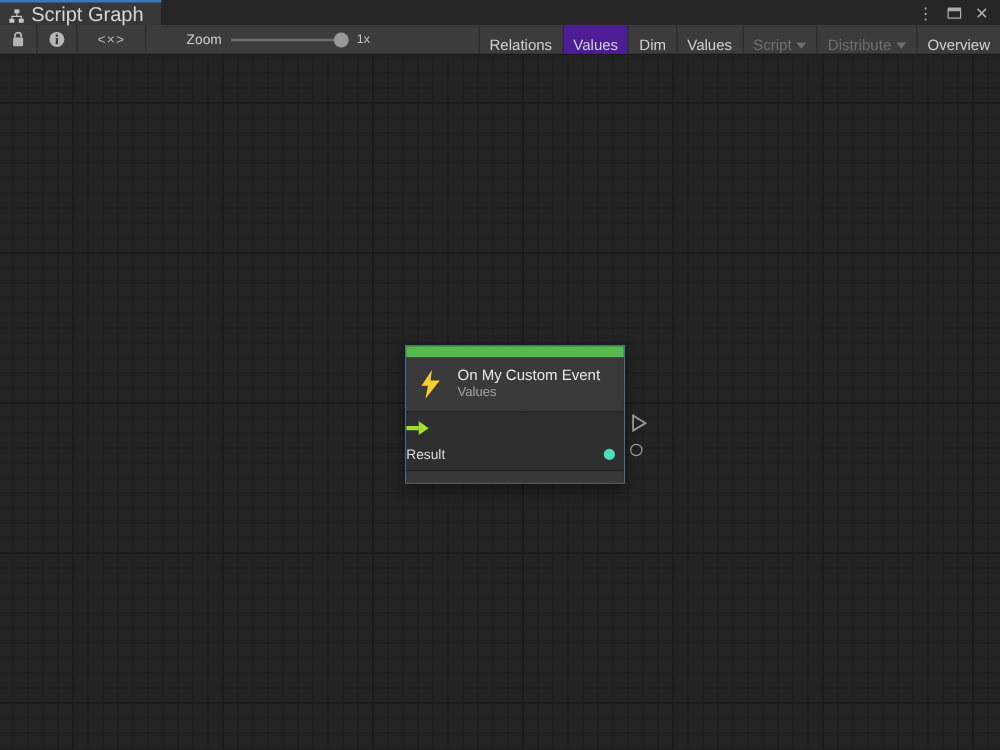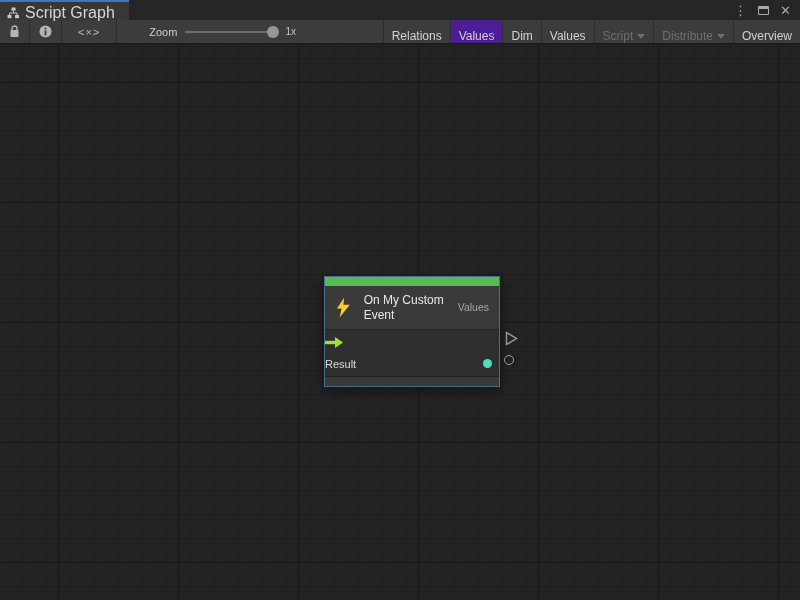--- a/index.html
+++ b/index.html
@@ -50,21 +50,21 @@
     background-size:120px 120px, 120px 120px, 12px 12px, 12px 12px;
     background-position:58px 38px, 58px 38px, 10px 2px, 10px 2px; }
 
   
   .node { position:absolute; left:324px; top:232px; width:176px;
           border:1px solid var(--node-selection-border,#44708E);
           box-shadow:0 4px 10px rgba(0,0,0,0.45); }
   .node-accent { height:9px; background:var(--accent-green,#58BA4E); }
   .node-header { height:43px; background:#3a3a3a; display:flex; align-items:center;
                  gap:13px; padding:0 10px 0 11px; }
-  .node-titles { display:flex; flex-direction:row; line-height:1.25;align-items:center; }
+  .node-titles { display:flex; flex-direction:column; line-height:1.25; }
   .node-title { font-size:12px; color:#e8e8e8; }
   .node-subtitle { font-size:10.5px; color:#a6a6a6; }
   .node-body { background:#2f2f2f; border-top:1px solid #222; padding:2px 0; }
   .port-row { height:21px; display:flex; align-items:center; justify-content:space-between;
               gap:7px; padding-right:7px; }
   .port-label { font-size:11px; color:#dcdcdc; }
   .value-dot { width:9px; height:9px; border-radius:50%;
                background:var(--value-port-teal,#4BE0BB); }
   .node-footer { height:10px; background:#383838; border-top:1px solid #222; }
 

